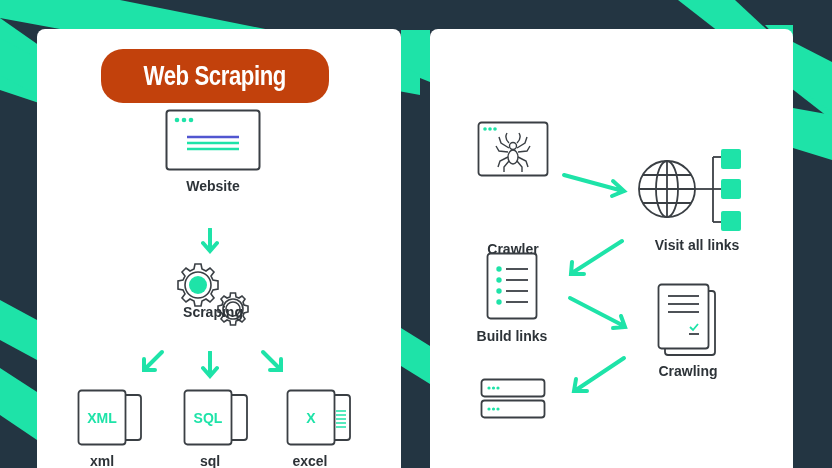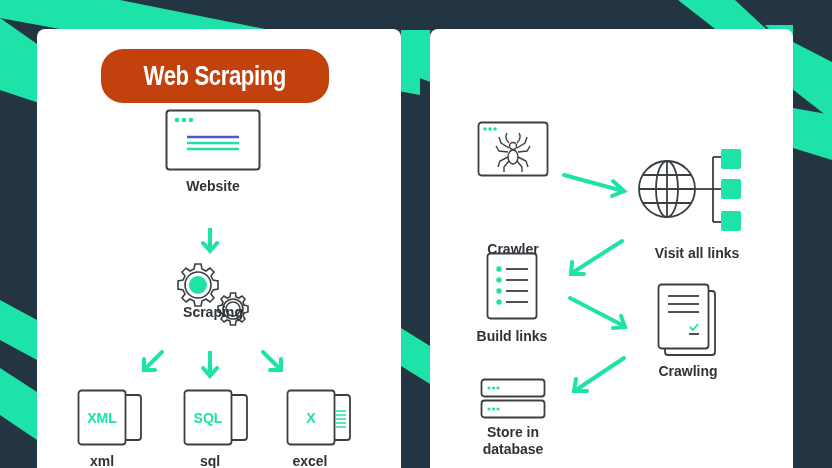--- a/index.html
+++ b/index.html
@@ -162,21 +162,21 @@
         <line x1="78" y1="8" x2="78" y2="73"></line>
         <line x1="78" y1="8" x2="88" y2="8"></line>
         <line x1="78" y1="40" x2="88" y2="40"></line>
         <line x1="78" y1="73" x2="88" y2="73"></line>
       </g>
       <rect x="86" y="0" width="20" height="20" rx="2" fill="#1ee3a8"></rect>
       <rect x="86" y="30" width="20" height="20" rx="2" fill="#1ee3a8"></rect>
       <rect x="86" y="62" width="20" height="20" rx="2" fill="#1ee3a8"></rect>
     </svg>
   </div>
-  <div class="lbl" style="left:207px;top:216px;width:120px;">Visit all links</div>
+  <div class="lbl" style="left:207px;top:208px;width:120px;">Visit all links</div>
 
   <div class="ico" style="left:136px;top:209px;">
     <svg width="60" height="40" viewBox="0 0 60 40">
         <path d="M56 3 L6 35 M6 24 L5 36 L18 36" stroke="#1ee3a8" stroke-width="4" fill="none" stroke-linecap="round"></path>
       </svg>
   </div>
 
   <div class="ico" style="left:56px;top:223px;">
     <svg width="54" height="68" viewBox="0 0 54 68">
       <rect x="1.5" y="1.5" width="49" height="65" rx="3" fill="#fff" stroke="#3a3f44" stroke-width="1.8"></rect>
@@ -222,17 +222,13 @@
       <rect x="1.5" y="1.5" width="63" height="17" rx="3" fill="#fff" stroke="#3a3f44" stroke-width="1.8"></rect>
       <rect x="1.5" y="22.5" width="63" height="17" rx="3" fill="#fff" stroke="#3a3f44" stroke-width="1.8"></rect>
       <circle cx="9" cy="10" r="1.6" fill="#1ee3a8"></circle>
         <circle cx="13.5" cy="10" r="1.6" fill="#1ee3a8"></circle>
         <circle cx="18" cy="10" r="1.6" fill="#1ee3a8"></circle>
       <circle cx="9" cy="31" r="1.6" fill="#1ee3a8"></circle>
         <circle cx="13.5" cy="31" r="1.6" fill="#1ee3a8"></circle>
         <circle cx="18" cy="31" r="1.6" fill="#1ee3a8"></circle>
     </svg>
   </div>
-  <div class="lbl" style="left:39px;top:395px;width:88px;">
-    <div>Store in</div>
-    <div>database</div>
-  </div>
 </div>
 
 </body></html>

